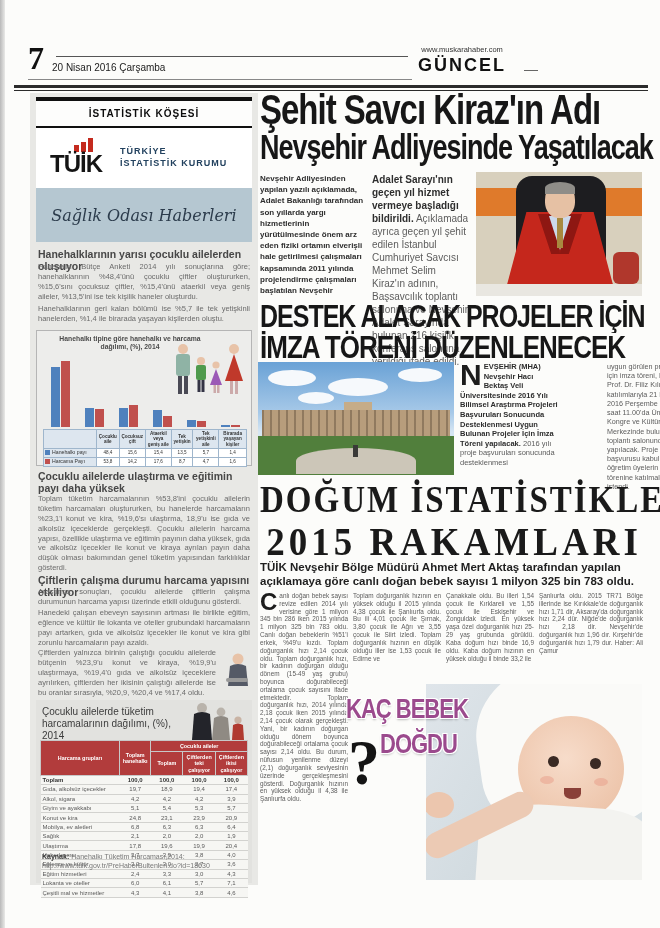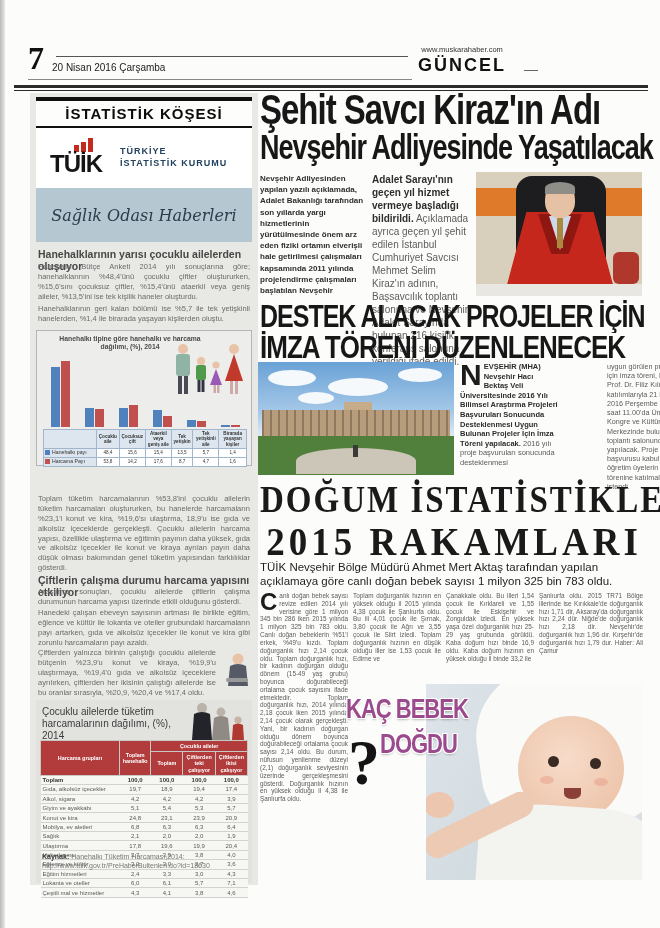--- a/index.html
+++ b/index.html
@@ -21,21 +21,21 @@
   .hdr-brand{font-size:22px;font-weight:bold;font-style:italic;color:#151515;letter-spacing:-1px;line-height:1;}
   .hdr-brand-sub{font-size:6.5px;font-weight:bold;letter-spacing:3px;color:#222;margin-top:1px;}
   .hdr-squiggle{position:absolute;left:-18px;top:2px;}
   .hdr-double{position:absolute;left:14px;right:12px;top:85px;border-top:3px solid #2b2b2b;}
   .hdr-double2{position:absolute;left:14px;right:12px;top:90px;border-top:1px solid #2b2b2b;}
   
   .leftcol-bg{position:absolute;left:30px;top:93px;width:228px;height:792px;background:#e8e8e5;}
   .ribbon{position:absolute;left:36px;top:97px;width:216px;height:25px;background:#fdfdfc;
           border-top:4px solid #101010;border-bottom:4px solid #101010;
           display:flex;align-items:center;justify-content:center;
-          font-size:15px;font-weight:bold;letter-spacing:1px;color:#0d0d0d;}
+          font-size:10px;font-weight:bold;letter-spacing:1px;color:#0d0d0d;}
   .tuik-card{position:absolute;left:36px;top:128px;width:216px;height:114px;background:#fff;}
   .tuik-top{display:flex;align-items:center;gap:8px;height:60px;padding-left:14px;}
   .tuik-mark{position:relative;width:62px;height:40px;}
   .tuik-bars{position:absolute;left:24px;top:0;display:flex;align-items:flex-end;gap:2px;height:14px;}
   .tuik-bars i{display:block;width:5px;background:#c42a1e;}
   .tuik-bars i:nth-child(1){height:7px;}.tuik-bars i:nth-child(2){height:10px;}.tuik-bars i:nth-child(3){height:14px;}
   .tuik-word{position:absolute;left:0;top:12px;font-size:24px;font-weight:bold;color:#141414;letter-spacing:-1px;}
   .tuik-name{font-size:9px;font-weight:bold;letter-spacing:1px;color:#23425f;line-height:1.3;}
   .tuik-blue{height:54px;background:#b5c7d1;display:flex;align-items:center;justify-content:center;}
   .tuik-tagline{font-family:"DejaVu Serif","Liberation Serif",serif;font-style:italic;
@@ -110,21 +110,21 @@
   .a2-col1{position:absolute;left:460px;top:362px;width:98px;font-size:7.5px;line-height:1.28;color:#5c5c5c;}
   .a2-col1 .lead{font-weight:bold;color:#2c2c2c;}
   .a2-col2{position:absolute;left:564px;top:362px;width:82px;font-size:7.2px;line-height:1.28;color:#5c5c5c;margin-left:43px;}
   .dropcap{float:left;font-size:30px;line-height:.85;font-weight:bold;color:#1c1c1c;padding-right:2px;}
   .a3-l1{position:absolute;left:260px;top:482px;width:388px;font-family:"Liberation Serif","DejaVu Serif",serif;
          font-weight:bold;font-size:33px;letter-spacing:2px;color:#1a1a1a;line-height:1;white-space:nowrap;
          transform:scaleY(1.12);transform-origin:top left;}
   .a3-l2{position:absolute;left:260px;top:521px;width:388px;font-family:"Liberation Serif","DejaVu Serif",serif;
          font-weight:bold;font-size:37px;letter-spacing:4px;color:#1a1a1a;line-height:1;white-space:nowrap;
          transform:scaleY(1.1);transform-origin:top left;text-align:center;}
-  .a3-sub{position:absolute;left:260px;top:560px;width:386px;font-size:11.5px;font-weight:normal;
+  .a3-sub{position:absolute;left:260px;top:560px;width:386px;font-size:11.5px;font-weight:bold;
           color:#1f1f1f;line-height:1.25;}
   .a3-col{position:absolute;top:592px;font-size:6.4px;line-height:1.22;color:#5c5c5c;text-align:justify;}
   .a3-c1{left:260px;width:88px;height:320px;}
   .a3-c2{left:353px;width:88px;}
   .a3-c3{left:446px;width:88px;}
   .a3-c4{left:539px;width:104px;}
   .a3-col .dropcap{font-size:24px;}
   .promo{position:absolute;left:346px;top:694px;width:140px;height:125px;z-index:3;}
   .promo-1,.promo-2{font-size:22px;font-weight:bold;letter-spacing:-1px;color:#9b4a8d;line-height:1.05;
       text-shadow:-1px -1px 0 #fff,1px -1px 0 #fff,-1px 1px 0 #fff,1px 1px 0 #fff,0 2px 2px rgba(0,0,0,.25);
@@ -270,20 +270,21 @@
             <td>14,2</td>
             <td>17,6</td>
             <td>8,7</td>
             <td>4,7</td>
             <td>1,6</td>
           </tr>
         </tbody>
       </table>
   </div>
 
+  <div class="lc-head" style="top:470px">Çocuklu ailelerde ulaştırma ve eğitimin payı daha yüksek</div>
   <div class="lc-p" style="top:494px">Toplam tüketim harcamalarının %53,8'ini çocuklu ailelerin tüketim harcamaları oluştururken, bu hanelerde harcamaların %23,1'i konut ve kira, %19,6'sı ulaştırma, 18,9'u ise gıda ve alkolsüz içeceklerde gerçekleşti. Çocuklu ailelerin harcama yapısı, özellikle ulaştırma ve eğitimin payının daha yüksek, gıda ve alkolsüz içecekler ile konut ve kiraya ayrılan payın daha düşük olması bakımından genel tüketim yapısından farklılıklar gösterdi.</div>
 
   <div class="lc-head" style="top:574px">Çiftlerin çalışma durumu harcama yapısını etkiliyor</div>
   <div class="lc-p" style="top:587px">Araştırma sonuçları, çocuklu ailelerde çiftlerin çalışma durumunun harcama yapısı üzerinde etkili olduğunu gösterdi.</div>
   <div class="lc-p" style="top:608px">Hanedeki çalışan ebeveyn sayısının artması ile birlikte eğitim, eğlence ve kültür ile lokanta ve oteller grubundaki harcamaların payı artarken, gıda ve alkolsüz içecekler ile konut ve kira gibi zorunlu harcamaların payı azaldı.</div>
   <div class="lc-p" style="top:648px;width:178px">Çiftlerden yalnızca birinin çalıştığı çocuklu ailelerde bütçenin %23,9'u konut ve kiraya, %19,9'u ulaştırmaya, %19,4'ü gıda ve alkolsüz içeceklere ayrılırken, çiftlerden her ikisinin çalıştığı ailelerde ise bu oranlar sırasıyla, %20,9, %20,4 ve %17,4 oldu.</div>
 
   <svg class="sec3-fig" width="30" height="42" viewBox="0 0 30 42">
     <circle cx="16" cy="7" r="5.5" fill="#e8c3a8"></circle>
     <path d="M8 14 Q16 10 24 14 L26 34 L6 34 Z" fill="#555a66"></path>

